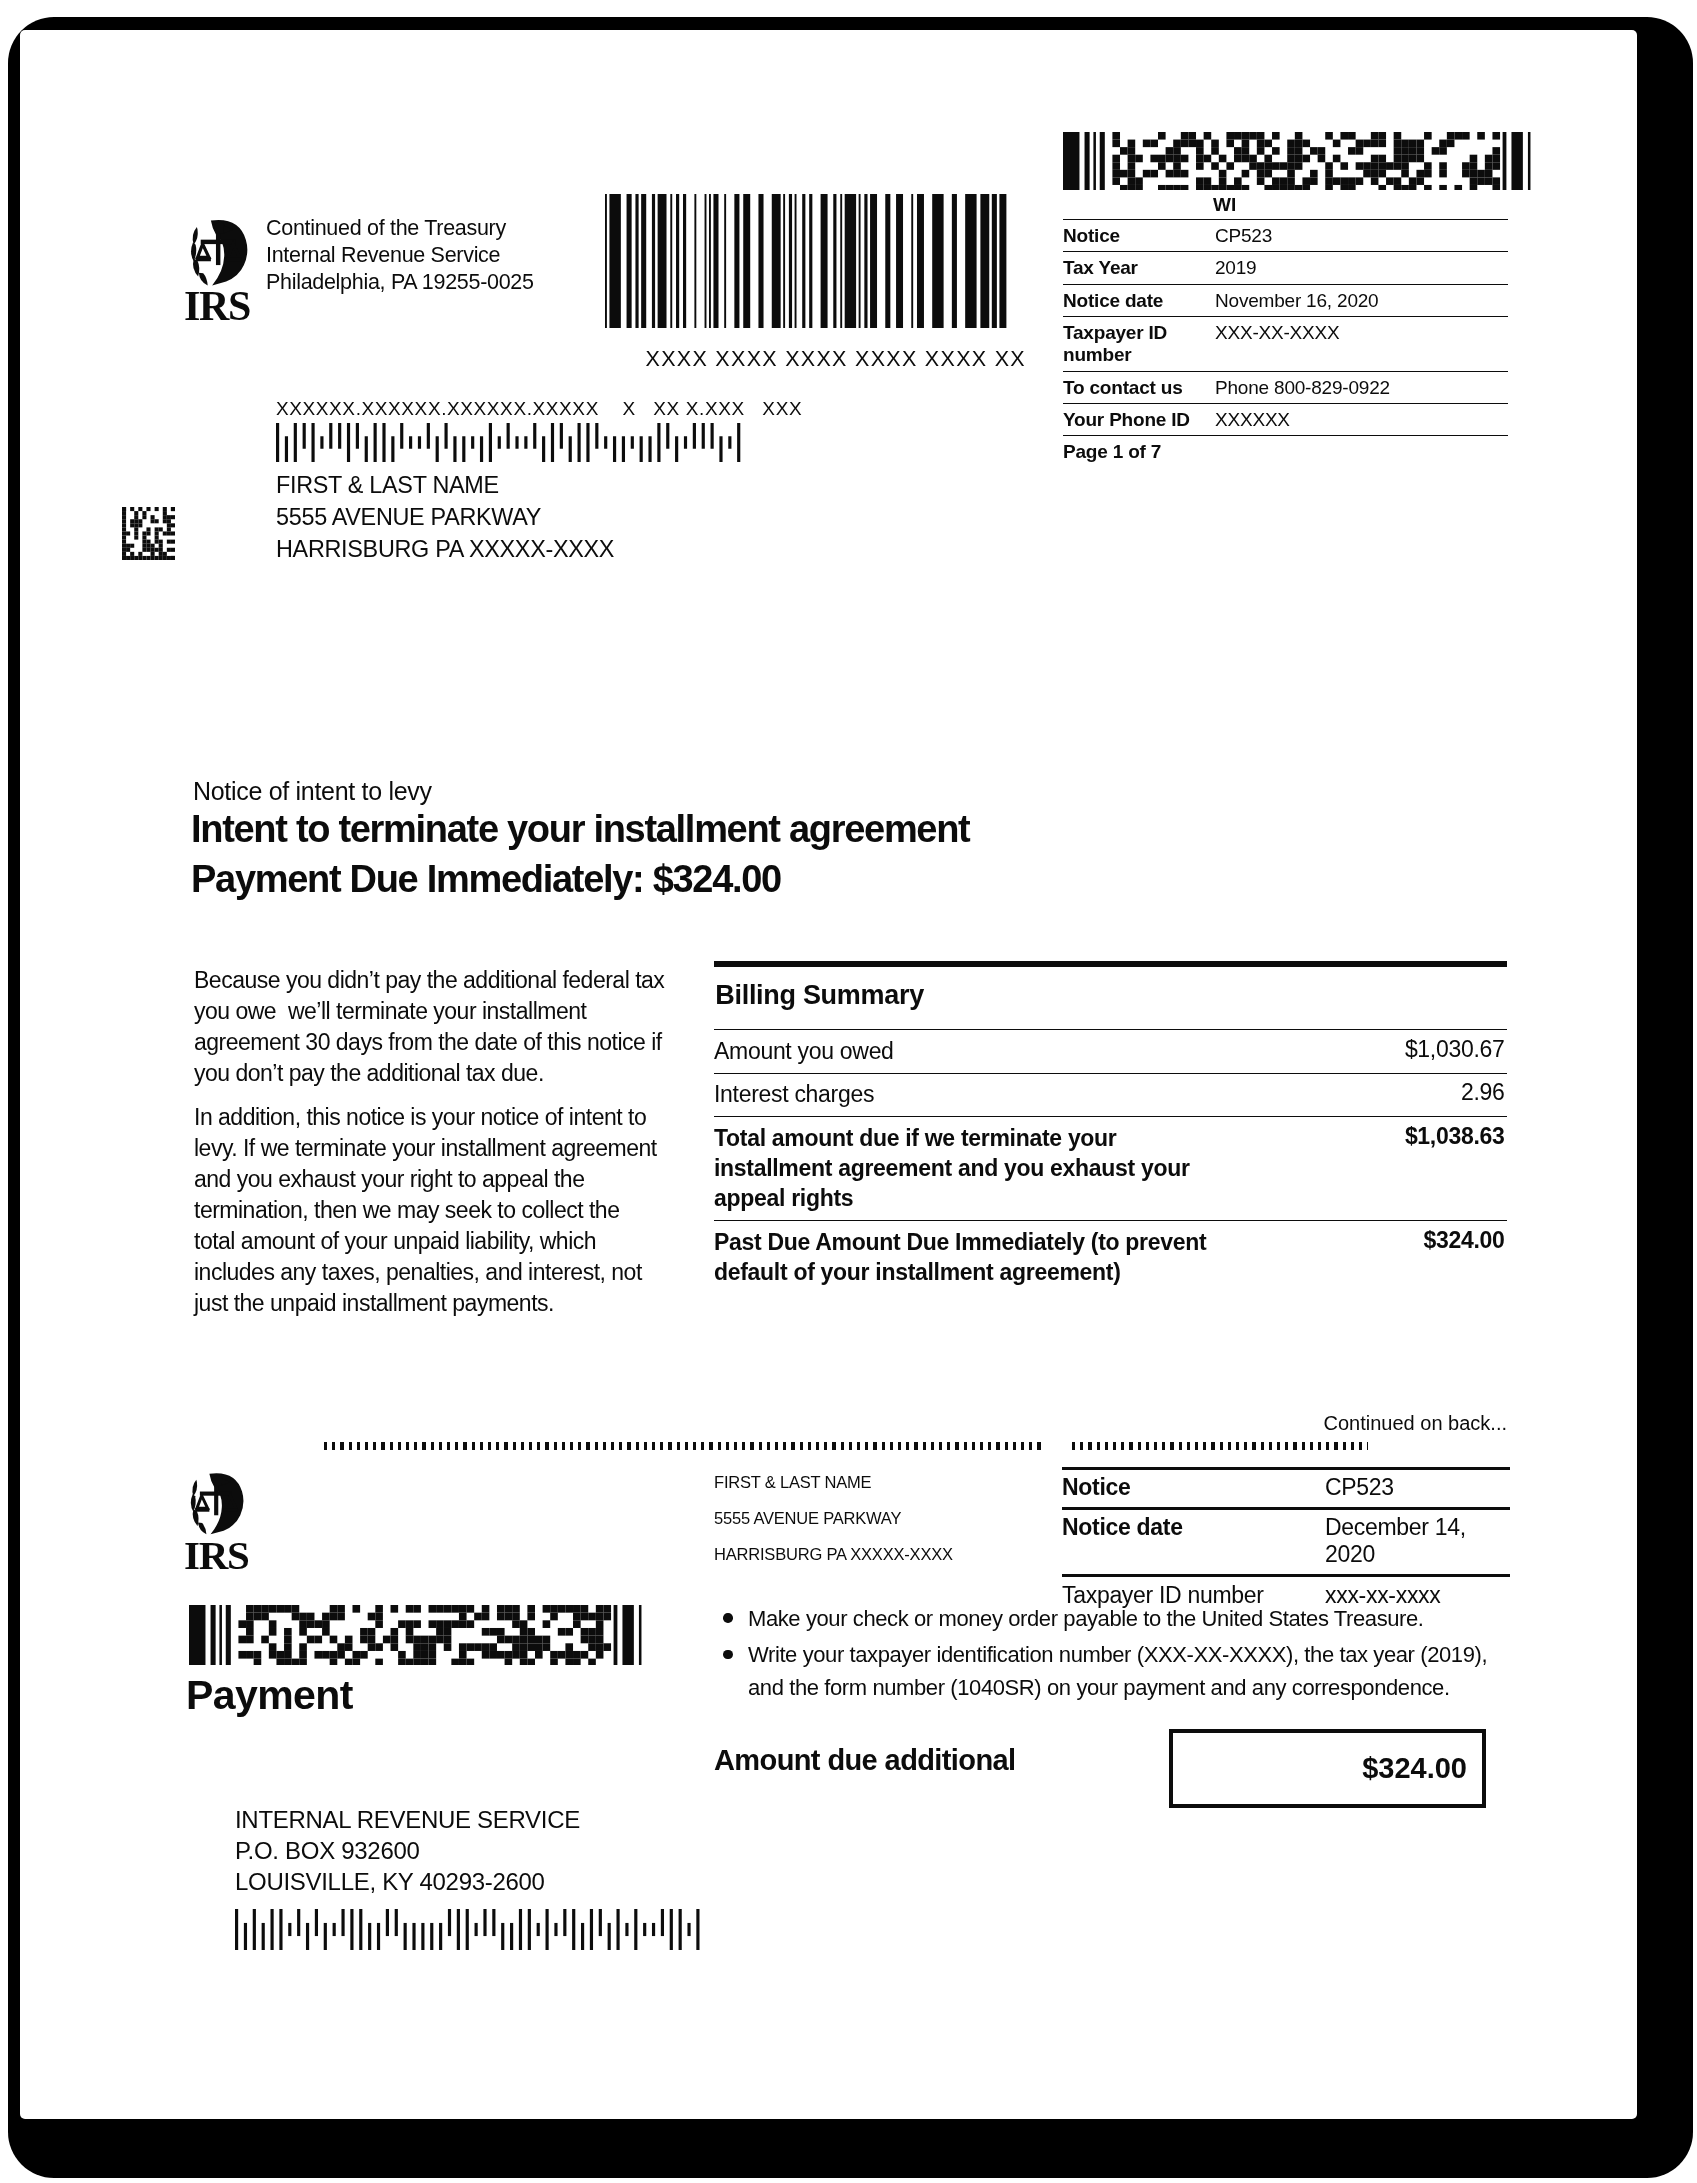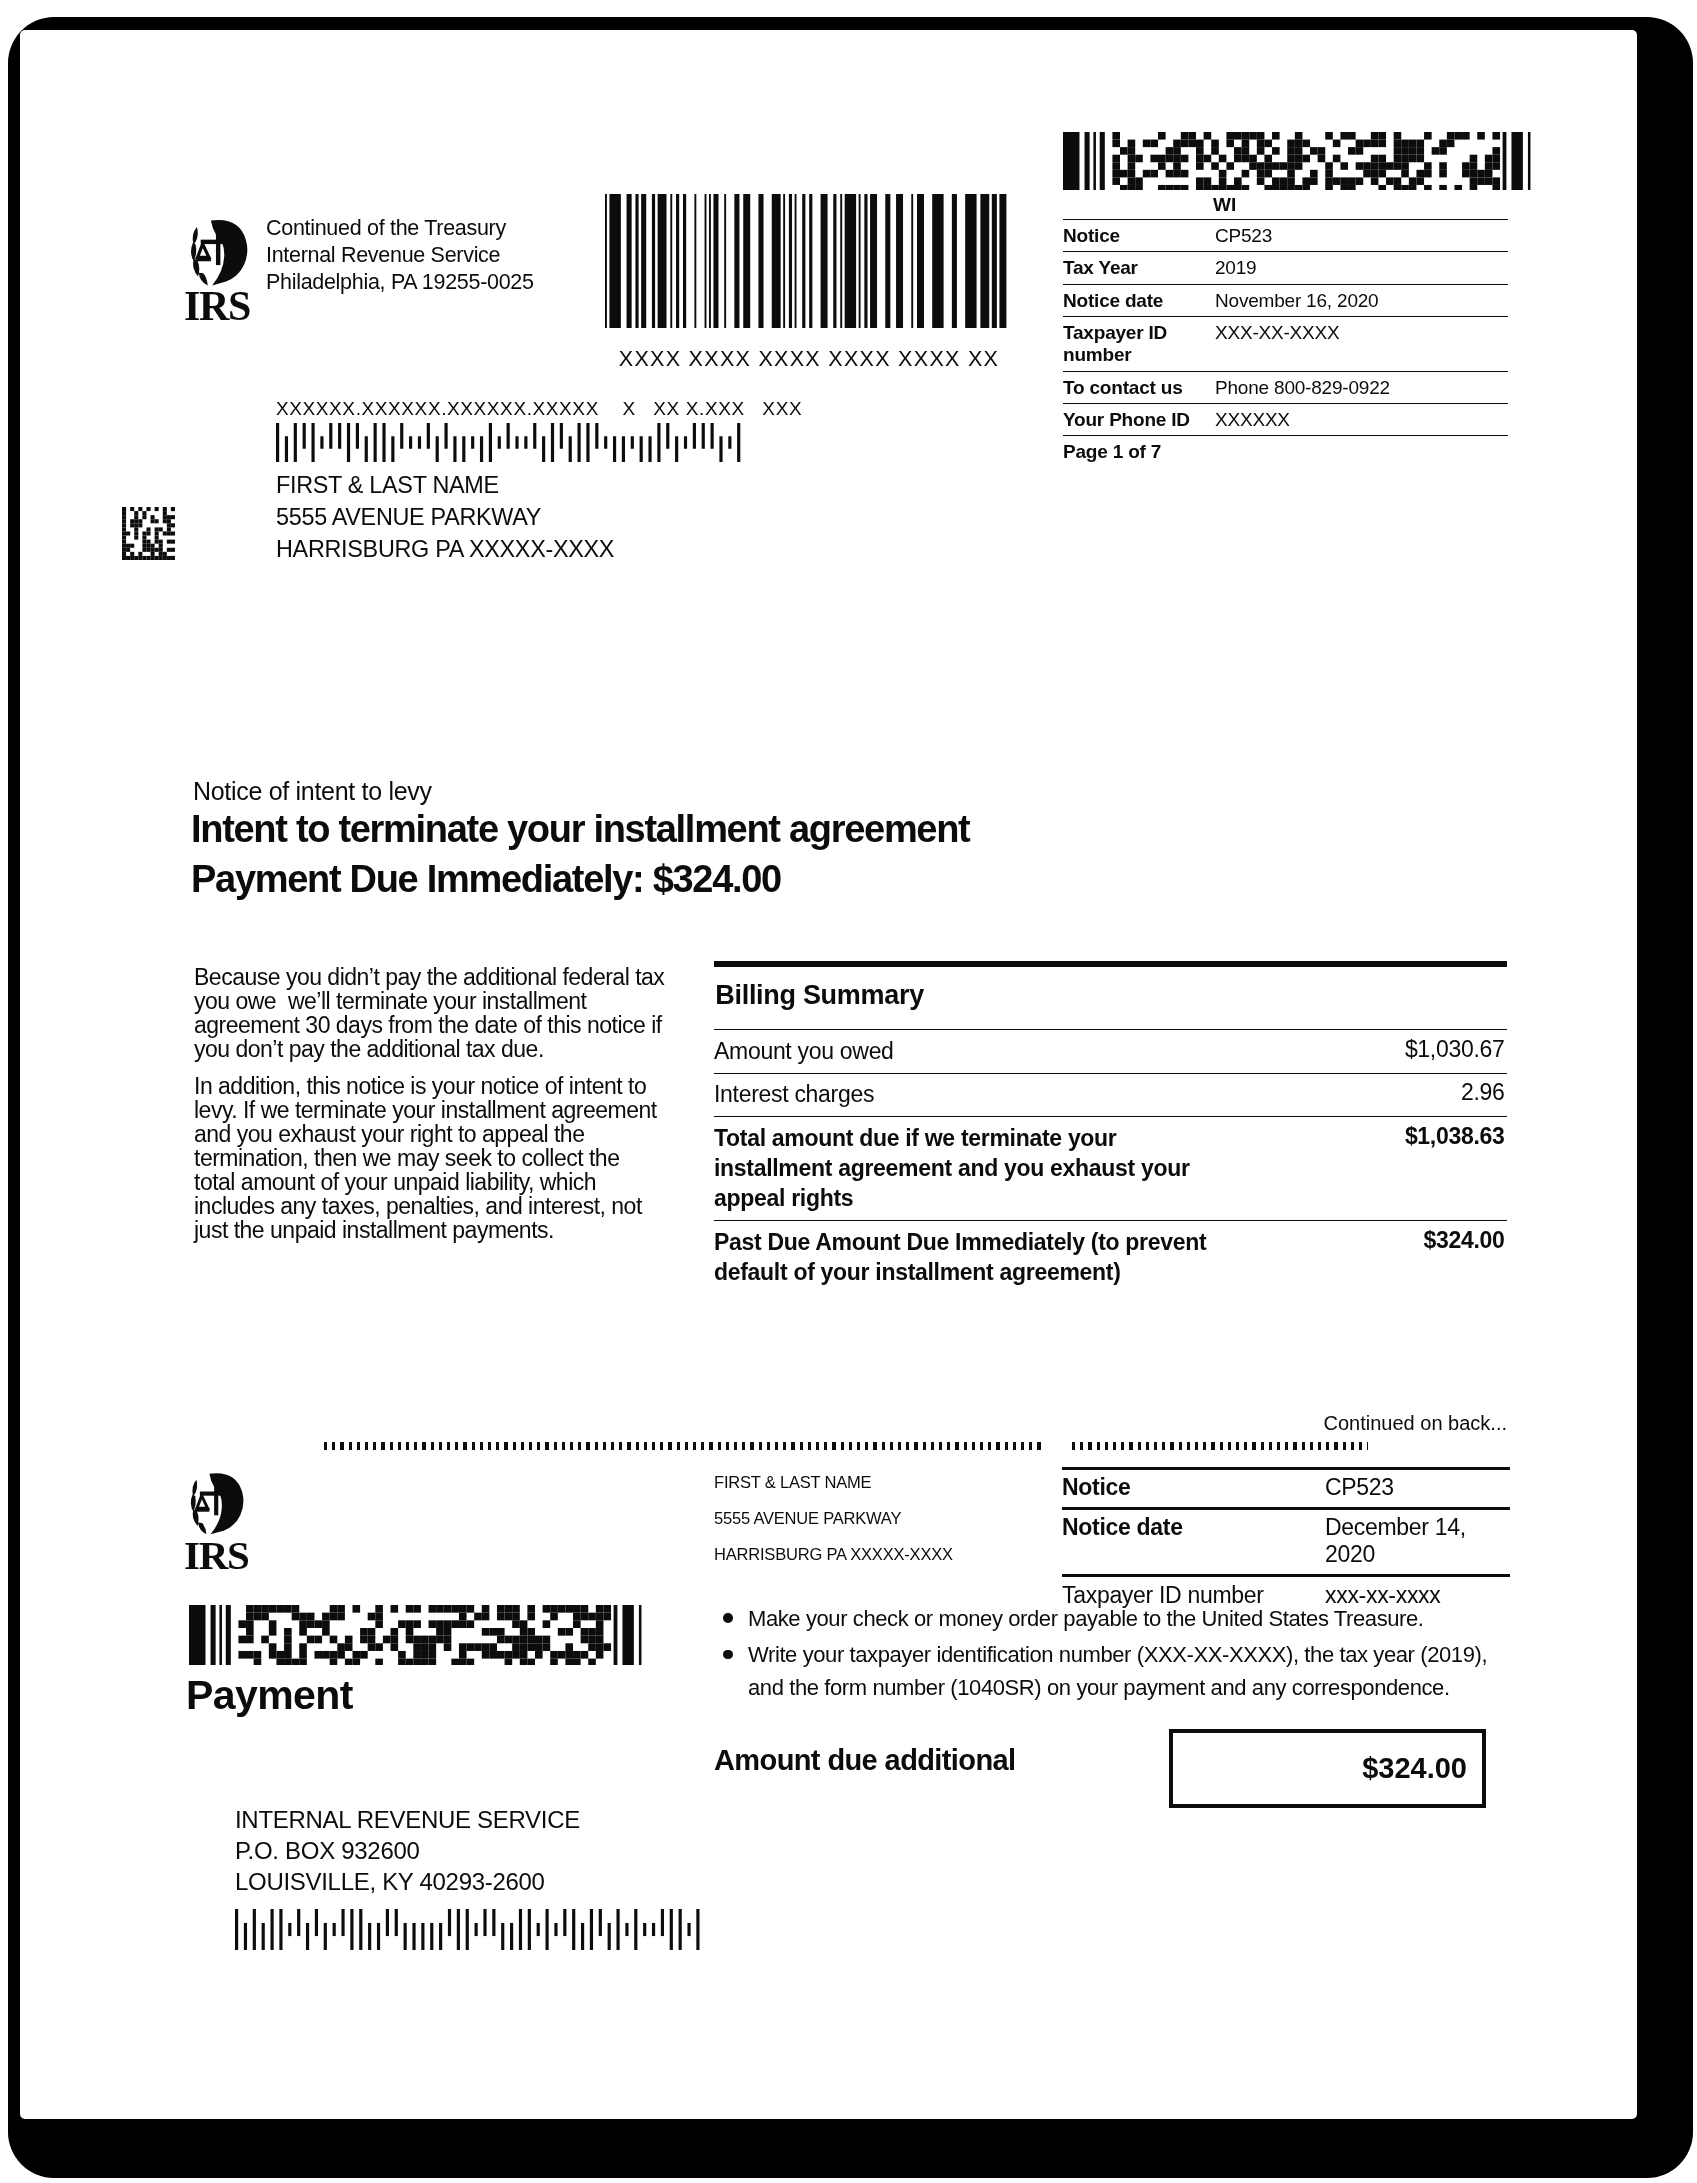--- a/index.html
+++ b/index.html
@@ -13,39 +13,39 @@
   .shadow{left:7.6px;top:16.5px;width:1685px;height:2161px;background:#000;border-radius:46px;}
   .sheet{left:20px;top:30px;width:1617px;height:2089px;background:var(--paper);border-radius:5px;}
 
   
   .eagle{left:188px;top:218px;width:61px;height:70px;}
   .irs-word{left:184px;top:285px;font-family:"Liberation Serif","DejaVu Serif",serif;
             font-weight:bold;font-size:42px;letter-spacing:-1.3px;line-height:1;}
   .dept{left:266px;top:215px;font-size:21.5px;line-height:27px;letter-spacing:-0.3px;}
 
   .mail-1d{left:605px;top:194px;width:409px;height:134px;}
-  .mail-caption{left:592px;top:347px;width:434px;text-align:center;font-size:21.5px;letter-spacing:1.3px;}
+  .mail-caption{left:592px;top:347px;width:434px;text-align:right;font-size:21.5px;letter-spacing:1.3px;}
 
   .strip-top{left:1063px;top:132px;width:470px;height:58px;}
   .region{left:1213px;top:194px;font-size:19px;font-weight:bold;}
   .info-table{left:1063px;top:219px;width:445px;font-size:19px;letter-spacing:-0.2px;}
   .itr{display:flex;border-top:1.9px solid var(--ink);padding:5px 0 4.4px;}
   .itr .lbl{flex:0 0 152px;font-weight:bold;}
   .itr .val{flex:1;}
   .itr.pageind{font-weight:bold;}
 
   .scanline{left:276px;top:398px;font-size:19px;letter-spacing:0.6px;white-space:pre;}
   .postnet1{left:276px;top:423px;width:470px;height:39px;}
   .recip{left:276px;top:469px;font-size:23.4px;line-height:32px;letter-spacing:-0.3px;}
   .datamatrix{left:122px;top:507px;width:53px;height:53px;}
 
   
   .kicker{left:193px;top:777px;font-size:25px;letter-spacing:-0.3px;}
   .title{left:191px;top:804px;font-size:38px;line-height:50px;font-weight:bold;letter-spacing:-1.3px;}
-  .paras{left:194px;top:965px;width:472px;font-size:23px;line-height:24px;letter-spacing:-0.5px;}
+  .paras{left:194px;top:965px;width:472px;font-size:23px;line-height:31px;letter-spacing:-0.5px;}
   .paras p{margin:0 0 13.3px 0;white-space:pre-wrap;}
 
   
   .billing{left:714px;top:961px;width:793px;}
   .billing-bar{height:6.3px;background:var(--ink);}
   .billing-title{font-size:27px;font-weight:bold;padding:12.7px 0 18px 1.3px;letter-spacing:-0.3px;}
   .brow{display:flex;border-top:1.9px solid var(--ink);padding:5.7px 0 7px;font-size:23px;align-items:flex-start;letter-spacing:-0.3px;}
   .brow .lbl{width:494px;line-height:30px;}
   .brow .val{flex:1;text-align:right;padding-right:2.5px;}
   .brow.bold{font-weight:bold;}

